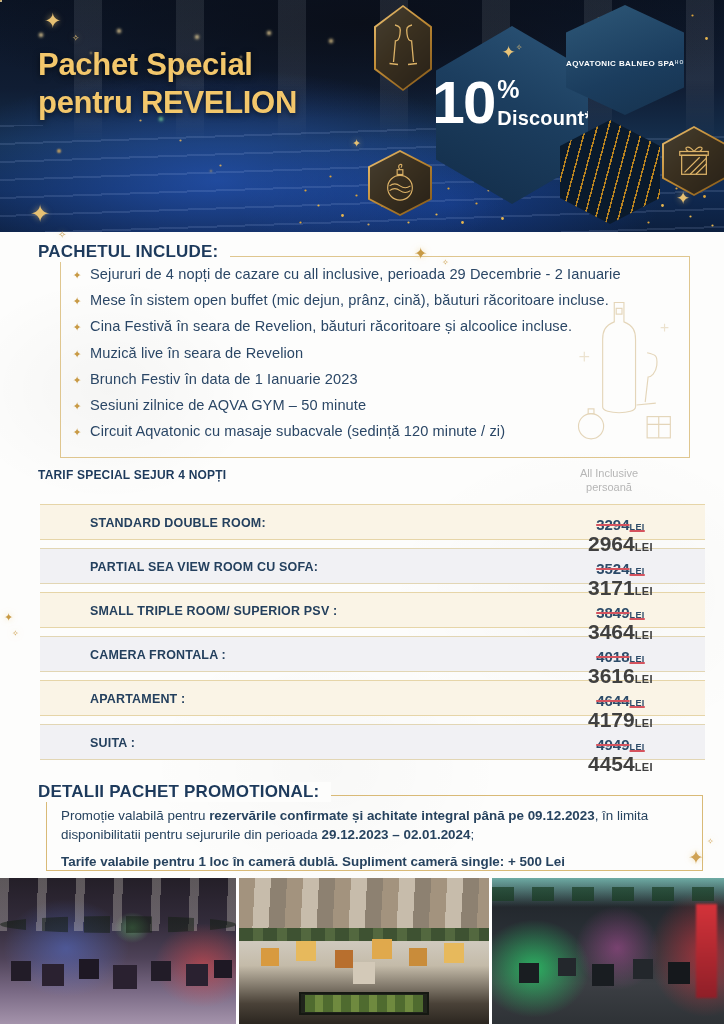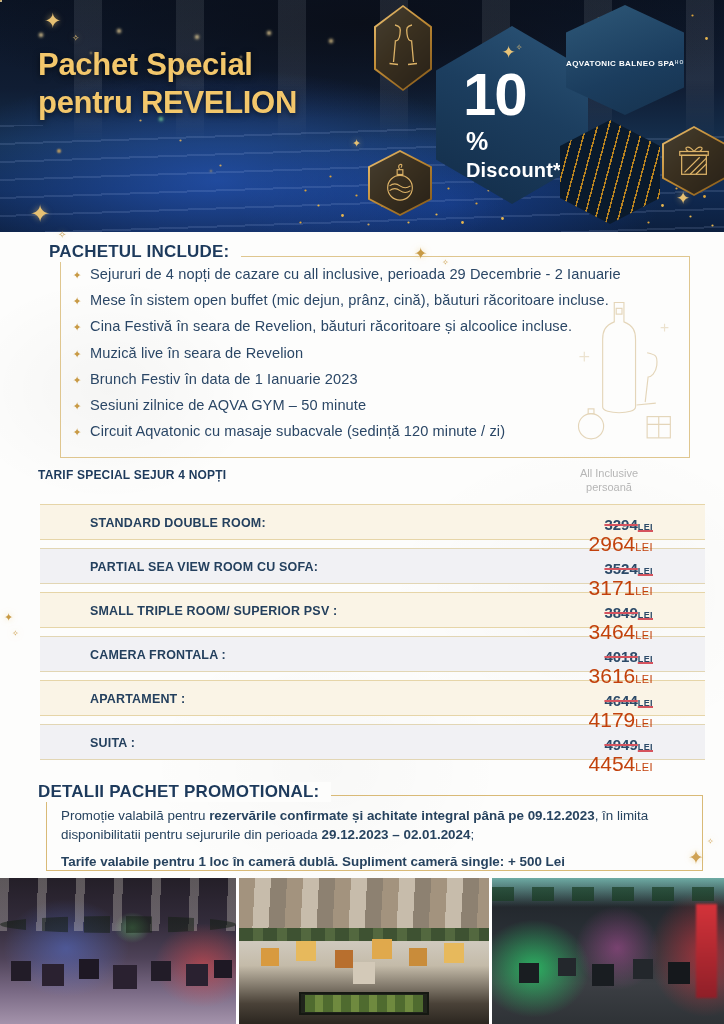--- a/index.html
+++ b/index.html
@@ -51,21 +51,21 @@
   .hex-champagne { left:374px; top:5px; width:58px; height:86px; }
   .hex-ornament  { left:368px; top:150px; width:64px; height:66px; }
   .hex-gift      { left:662px; top:126px; width:64px; height:70px; }
 
   .hex-discount { position:absolute; left:436px; top:26px; width:152px; height:178px;
     background:linear-gradient(205deg,#2c5578 0%,#1c3e5f 45%,#122c48 100%);
     display:flex; flex-direction:column; align-items:center;
     filter:drop-shadow(4px 8px 10px rgba(0,0,0,.5)); }
   .hex-discount .spark-top { margin-top:18px; color:#e9c478; font-size:17px; line-height:1; }
   .hex-discount .spark-top small { font-size:8px; vertical-align:top; }
-  .disc-main { display:flex; margin-top:4px; color:#fff;flex-direction:column; }
+  .disc-main { display:flex; margin-top:12px; color:#fff; }
   .disc-value { font-size:60px; font-weight:bold; line-height:1; letter-spacing:-2px; }
   .disc-right { display:flex; flex-direction:column; margin-left:3px; padding-top:4px; }
   .disc-pct { font-size:25px; font-weight:bold; line-height:1; }
   .disc-label { font-size:20px; font-weight:600; margin-top:5px; letter-spacing:.2px; }
 
   .hex-logo { position:absolute; left:566px; top:5px; width:118px; height:110px;
     background:linear-gradient(160deg,#2e5878 0%,#1b3d5e 60%,#16324e 100%);
     display:flex; align-items:center;
     filter:drop-shadow(3px 6px 8px rgba(0,0,0,.5));text-align:right; }
   .logo-name { color:#fff; font-size:8px; font-weight:bold; letter-spacing:.4px; margin-top:7px; white-space:nowrap; }
@@ -92,25 +92,25 @@
 
   .col-header { position:absolute; left:553px; top:466px; width:112px; text-align:center;
     color:#b6b6b6; font-size:11px; line-height:14px; }
 
   .table { position:absolute; left:40px; top:504px; width:665px; }
   .t-row { height:36px; margin-bottom:8px; border-top:1px solid #e6d5a8; border-bottom:1px solid #e6d5a8;
     display:flex; align-items:center; justify-content:space-between; padding:0 52px 0 50px; }
   .t-row.cream { background:#faf4e6; }
   .t-row.gray  { background:#f1f1f4; border-color:#e2d6b4; }
   .t-label { color:#24405e; font-size:13px; font-weight:600; letter-spacing:.2px; transform:scaleX(.96); transform-origin:left center; }
-  .t-prices { text-align:right; line-height:1;margin-top:26px; }
+  .t-prices { text-align:center; line-height:1;margin-top:26px; }
   .t-old { display:block; color:#2c4a68; font-size:15px; font-weight:bold;
     text-decoration:line-through; text-decoration-color:#d5535e; text-decoration-thickness:2px; }
   .t-old .cur { font-size:9px; letter-spacing:.4px; }
-  .t-new { display:block; color:#c2410c; font-size:21px; font-weight:normal; margin-top:1px; }
+  .t-new { display:block; color:#404040; font-size:21px; font-weight:bold; margin-top:1px; }
   .t-new .cur { font-size:11px; letter-spacing:.4px; }
 
   .details-box { position:absolute; left:46px; top:795px; width:657px; height:76px;
     border:1px solid #d9ba77; padding:10px 18px 0 14px; }
   .details-box p { color:#27435f; font-size:13.4px; line-height:1.45; }
   .details-box p + p { margin-top:7px; font-weight:600; }
   .details-box b { font-weight:bold; }
 
   
   .photos { position:absolute; left:0; top:878px; width:724px; height:146px; display:flex; background:#fff; }
@@ -234,21 +234,21 @@
     </div>
 
     <span class="sparkle" style="left:44px;top:10px;font-size:21px">✦</span>
     <span class="sparkle" style="left:72px;top:34px;font-size:9px">✧</span>
     <span class="sparkle" style="left:352px;top:138px;font-size:11px">✦</span>
     <span class="sparkle" style="left:676px;top:190px;font-size:17px">✦</span>
     <span class="sparkle" style="left:30px;top:202px;font-size:24px;z-index:3">✦</span>
   </div>
   <span class="sparkle" style="left:58px;top:230px;font-size:10px;color:#caa45f">✧</span>
 
-  <div class="sec-heading" style="left:49px;top:242px;font-size:17px">PACHETUL INCLUDE:</div>
+  <div class="sec-heading" style="left:38px;top:242px;font-size:17px">PACHETUL INCLUDE:</div>
   <div class="includes-box"></div>
   <span class="sparkle" style="left:414px;top:246px;font-size:16px;color:#c89a45;z-index:3">✦</span>
   <span class="sparkle" style="left:442px;top:259px;font-size:8px;color:#c89a45;z-index:3">✧</span>
 
   <div class="bullets">
     <div class="bullet">
         <span class="b-star">✦</span>
         <span class="b-text">Sejururi de 4 nopți de cazare cu all inclusive, perioada 29 Decembrie - 2 Ianuarie</span>
       </div>
     <div class="bullet">

